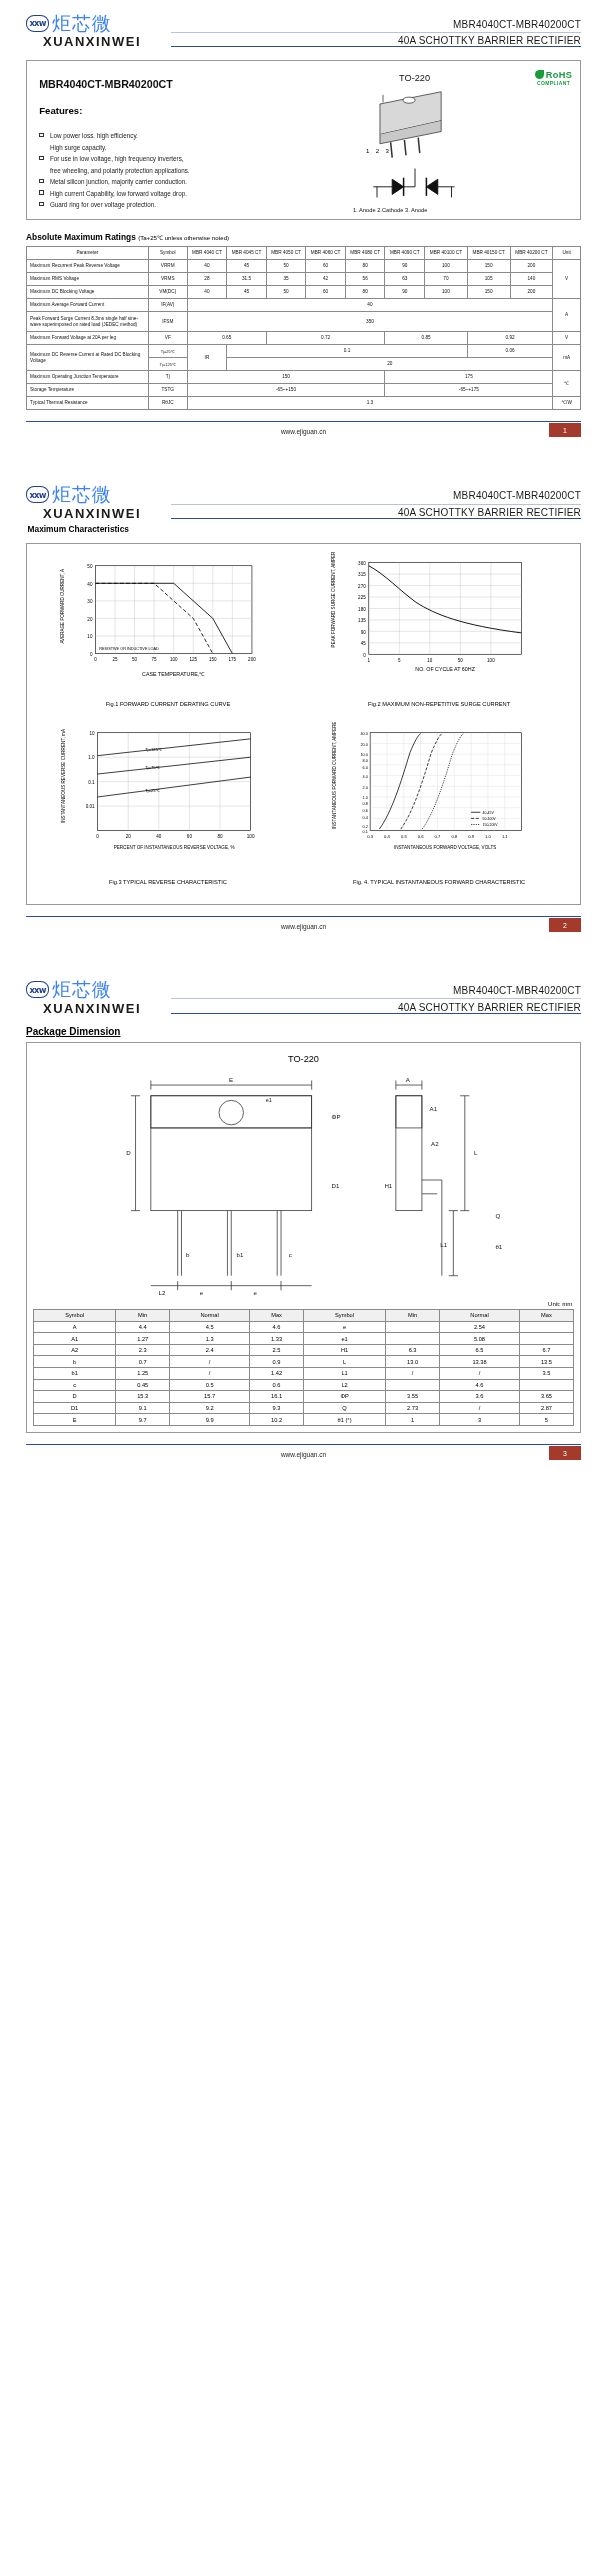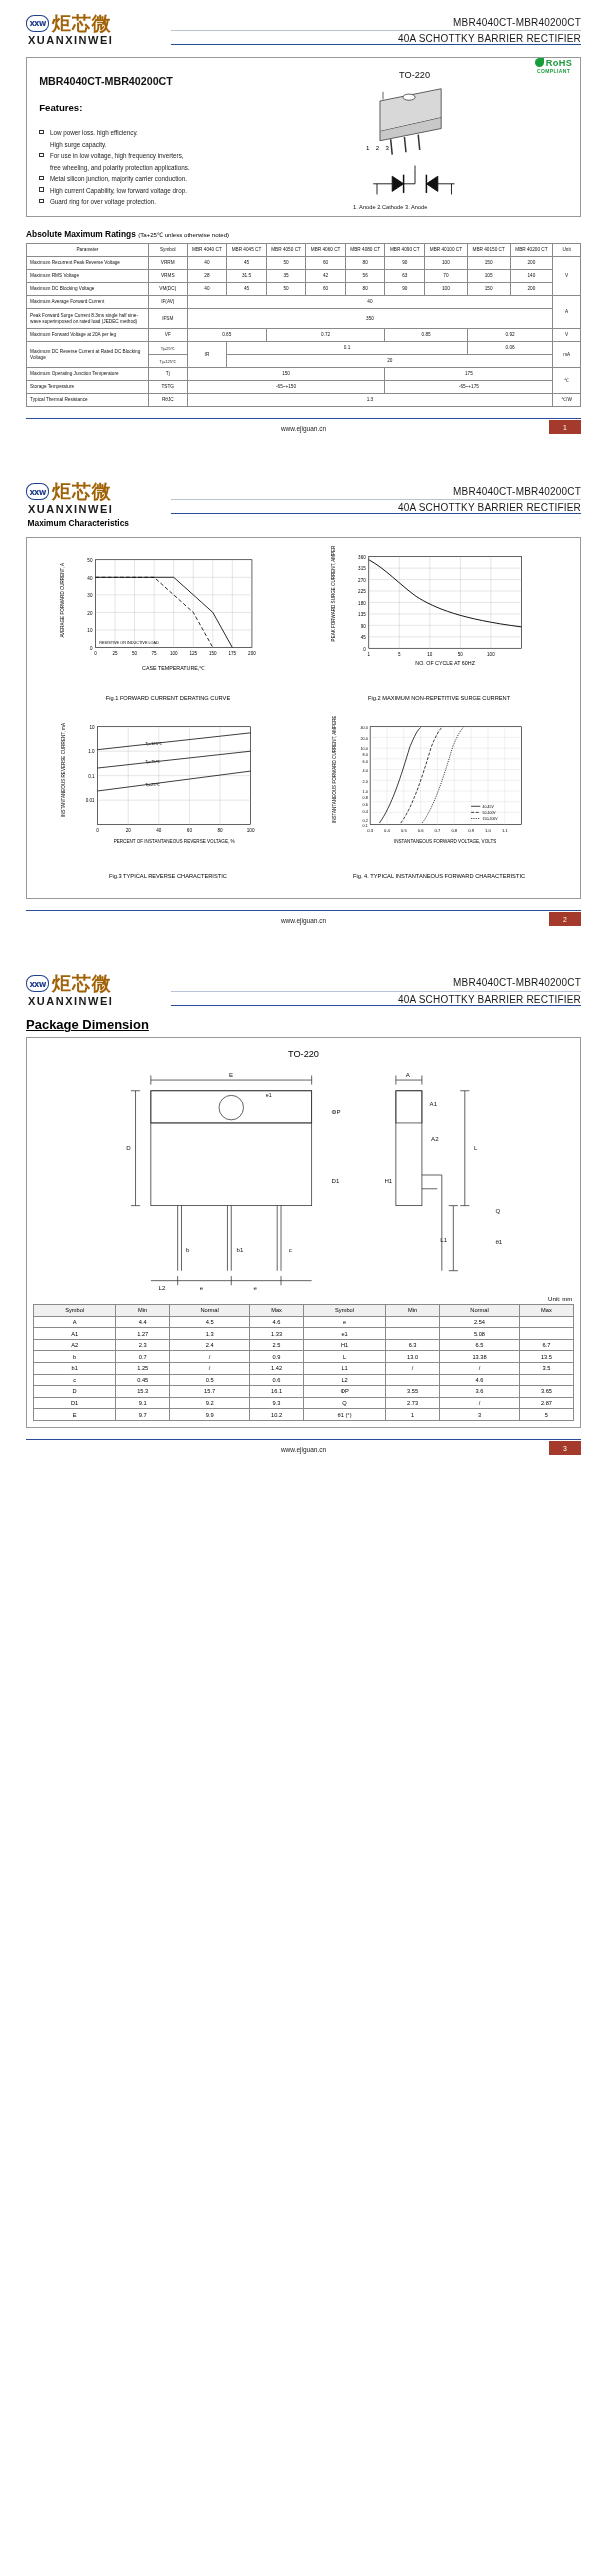--- a/index.html
+++ b/index.html
@@ -16,21 +16,21 @@
     position: relative;
     background: #fff;
   }
   .page-sep {
     height: 20px;
     background: #fff;
   }
   
   .hdr {
     display: flex;
-    align-items: flex-start;
+    align-items: center;
     border-bottom: none;
   }
   .logo-wrap {
     width: 145px;
     flex: 0 0 145px;
     display: flex;
     flex-direction: column;
     align-items: flex-start;
   }
   .logo-row {
@@ -47,31 +47,31 @@
     font-size: 8.4px;
     font-weight: bold;
     display: flex;
     align-items: center;
     justify-content: center;
     letter-spacing: -0.8px;
     font-family: "DejaVu Sans", sans-serif;
   }
   .logo-cn {
     font-size: 19px;
-    font-weight: bold;
-    color: #a16207;
+    font-weight: normal;
+    color: #3b82f6;
     line-height: 1;
     letter-spacing: 0.8px;
   }
   .logo-en {
-    font-size: 11px;
+    font-size: 13px;
     letter-spacing: 1.5px;
     color: #1a1a1a;
     margin-top: 1.5px;
-    margin-left: 2px;
+    margin-left: 17px;
     font-weight: bold;
   }
   .hdr-right {
     flex: 1;
     padding-top: 3.1px;
   }
   .hdr-title {
     text-align: right;
     font-size: 10px;
     color: #1a1a1a;
@@ -139,21 +139,21 @@
   .to220-label {
     font-size: 9.2px;
     color: #111;
     position: absolute;
     left: 84px;
     top: 12.2px;
   }
   .rohs {
     position: absolute;
     right: 7.7px;
-    top: 0;
+    top: 9px;
     text-align: center;
   }
   .rohs .r1 {
     font-size: 9.2px;
     font-weight: bold;
     color: #1a9b3c;
     letter-spacing: 0.4px;
   }
   .rohs .r2 {
     font-size: 5px;
@@ -267,21 +267,21 @@
   }
   .chart-cap {
     font-size: 5.7px;
     text-align: center;
     margin-top: 4.6px;
     line-height: 1.4;
   }
   svg text { font-family: "Liberation Sans", sans-serif; }
   
   .pd-title {
-    font-size: 13px;
+    font-size: 10px;
     font-weight: bold;
     margin: 10.7px 0 4.6px 0;
     text-decoration: underline;
   }
   .pd-box {
     border: 0.8px solid #999;
     padding: 6.1px;
     position: relative;
   }
   .pd-to220 {

